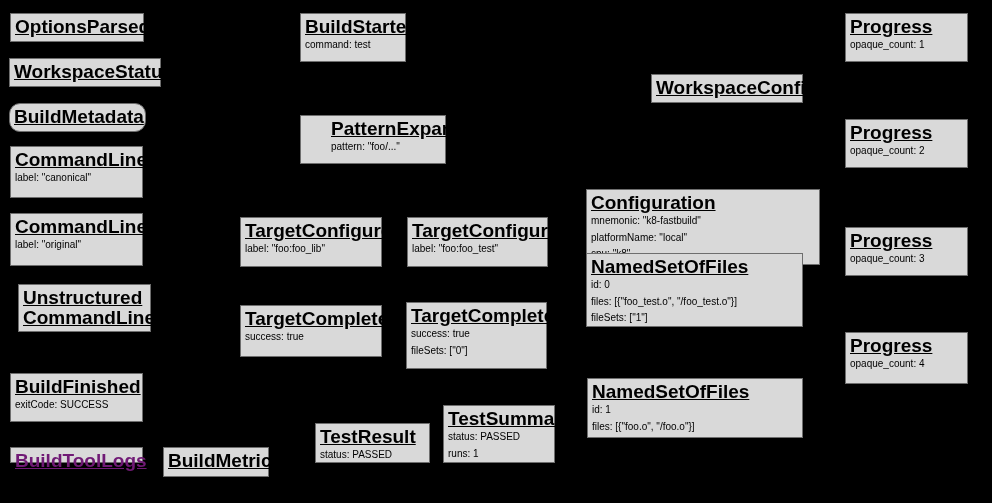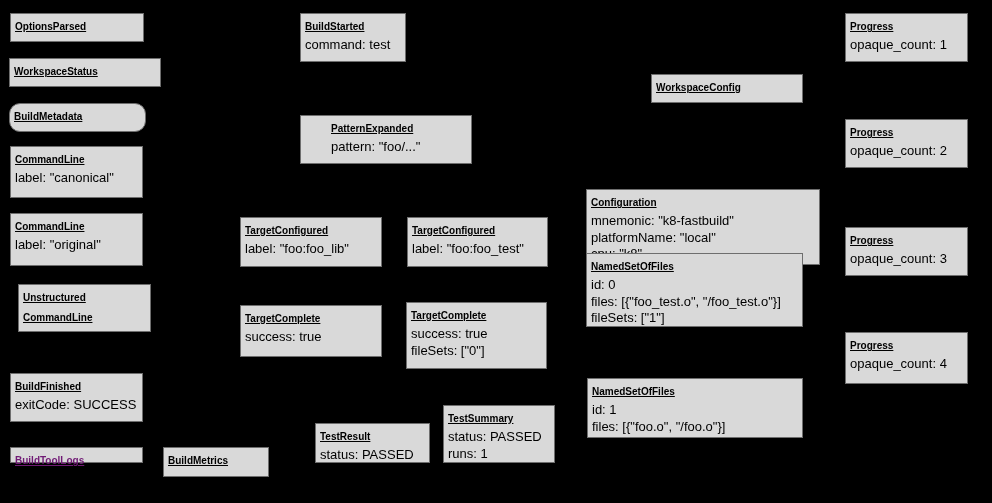--- a/index.html
+++ b/index.html
@@ -18,27 +18,27 @@
   .node {
     position: absolute;
     box-sizing: border-box;
     background: #d9d9d9;
     border: 1px solid #6e6e6e;
     color: #000000;
     padding: 3px 4px 0 4px;
     white-space: nowrap;
   }
   .node-title {
-    font-size: 10px;
+    font-size: 19px;
     font-weight: bold;
     text-decoration: underline;
     line-height: 20px;
   }
   .node-detail {
-    font-size: 13px;
+    font-size: 10px;
     line-height: 16.5px;
   }
 </style>
 </head>
 <body>
 
 <div id="diagram-canvas" style="background: rgb(0, 0, 0);">
     <div class="node" style="left: 10px; top: 13px; width: 134px; height: 29px; background: rgb(217, 217, 217); border-color: rgb(110, 110, 110); color: rgb(0, 0, 0);">
       <div class="node-title">OptionsParsed</div>
     </div>
@@ -67,21 +67,21 @@
     <div class="node" style="left: 10px; top: 447px; width: 133px; height: 16px; background: rgb(217, 217, 217); border-color: rgb(110, 110, 110); color: #701a75;">
       <div class="node-title">BuildToolLogs</div>
     </div>
     <div class="node" style="left: 163px; top: 447px; width: 106px; height: 30px; background: rgb(217, 217, 217); border-color: rgb(110, 110, 110); color: rgb(0, 0, 0);">
       <div class="node-title">BuildMetrics</div>
     </div>
     <div class="node" style="left: 300px; top: 13px; width: 106px; height: 49px; background: rgb(217, 217, 217); border-color: rgb(110, 110, 110); color: rgb(0, 0, 0);">
       <div class="node-title">BuildStarted</div>
       <div class="node-detail">command: test</div>
     </div>
-    <div class="node" style="left: 300px; top: 115px; width: 172px; height: 49px; background: rgb(217, 217, 217); border-color: rgb(110, 110, 110); color: rgb(0, 0, 0); padding-left: 30px;">
+    <div class="node" style="left: 300px; top: 115px; width: 146px; height: 49px; background: rgb(217, 217, 217); border-color: rgb(110, 110, 110); color: rgb(0, 0, 0); padding-left: 30px;">
       <div class="node-title">PatternExpanded</div>
       <div class="node-detail">pattern: "foo/..."</div>
     </div>
     <div class="node" style="left: 240px; top: 217px; width: 142px; height: 50px; background: rgb(217, 217, 217); border-color: rgb(110, 110, 110); color: rgb(0, 0, 0);">
       <div class="node-title">TargetConfigured</div>
       <div class="node-detail">label: "foo:foo_lib"</div>
     </div>
     <div class="node" style="left: 407px; top: 217px; width: 141px; height: 50px; background: rgb(217, 217, 217); border-color: rgb(110, 110, 110); color: rgb(0, 0, 0);">
       <div class="node-title">TargetConfigured</div>
       <div class="node-detail">label: "foo:foo_test"</div>

